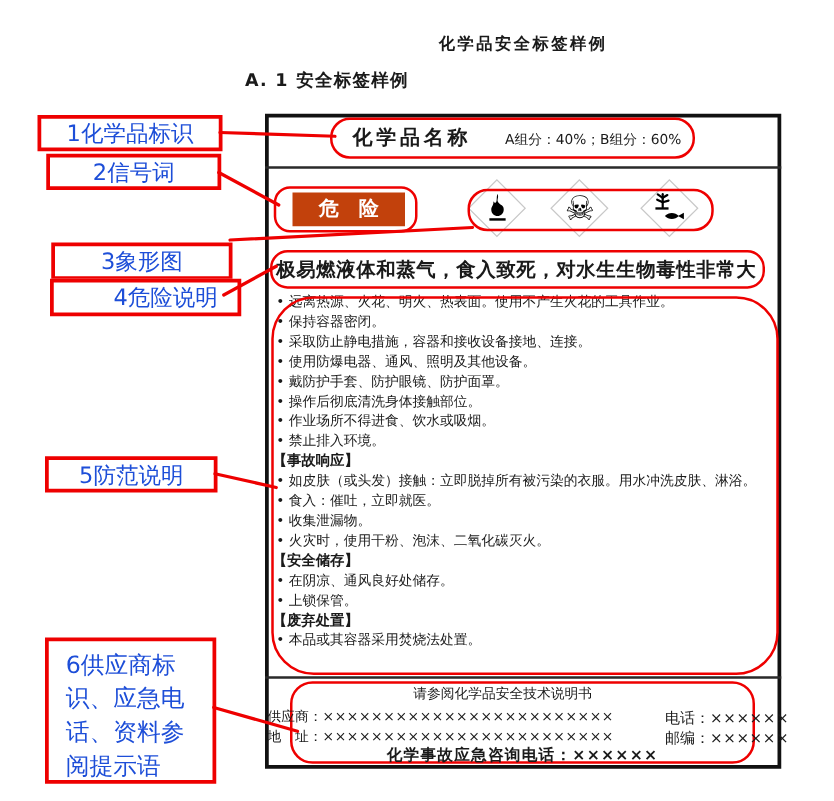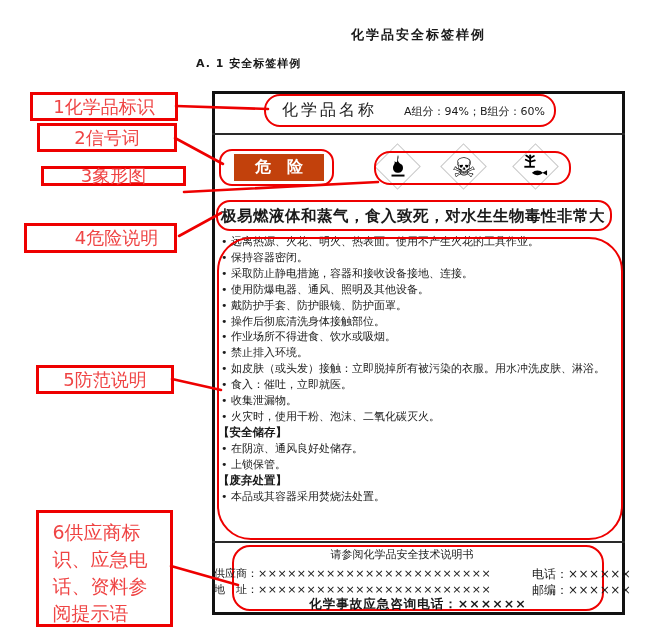--- a/index.html
+++ b/index.html
@@ -6,55 +6,55 @@
   html,body { background:#ffffff; }
   .page {
     position:relative; width:667px; height:641px; background:#ffffff;
     font-family:"DejaVu Sans", sans-serif; color:#1a1a1a; overflow:hidden;margin-left:16px;
   }
   .abs { position:absolute; }
 
   
   .doc-title { left:196px; top:26px; width:413px; text-align:center;
     font-size:13px; font-weight:bold; letter-spacing:2px; }
-  .doc-subheading { left:180px; top:56px; font-size:11px; font-weight:bold; letter-spacing:1px; }
+  .doc-subheading { left:180px; top:56px; font-size:14px; font-weight:bold; letter-spacing:1px; }
 
   
   .label-frame { left:196px; top:91px; width:413px; height:524px; border:3px solid #111; }
   .divider { height:1.5px; background:#2a2a2a; }
   .divider-1 { left:196px; top:133px; width:413px; }
   .divider-2 { left:196px; top:541px; width:413px; }
 
   
   .red-oval { border:2.5px solid var(--red); border-radius:16px; background:transparent; z-index:5; }
   .oval-name   { left:248px; top:94px;  width:292px; height:33px; }
   .oval-signal { left:203px; top:149px; width:115px; height:37px; border-radius:13px; }
   .oval-picto  { left:358px; top:151px; width:197px; height:34px; }
   .oval-hazard { left:200px; top:200px; width:396px; height:31px; border-radius:14px; }
   .oval-precaution { left:201px; top:237px; width:406px; height:303px; border-radius:34px; }
   .oval-footer { left:216px; top:545px; width:372px; height:66px; border-radius:18px; }
 
   
-  .callout { border:3px solid var(--red); background:#fff; color:#ef4444;
+  .callout { border:3px solid var(--red); background:#fff; color:#1d4ed8;
     display:flex; align-items:center; justify-content:center; text-align:center;
     font-size:18px; z-index:6; }
   .c1 { left:14px; top:92px;  width:148px; height:29px; }
   .c2 { left:21px; top:123px; width:140px; height:29px; }
-  .c3 { left:25px; top:166px; width:145px; height:20px; }
-  .c4 { left:8px; top:223px; width:153px; height:30px;padding-left:32px; }
+  .c3 { left:25px; top:194px; width:145px; height:30px; }
+  .c4 { left:24px; top:223px; width:153px; height:30px;padding-left:32px; }
   .c5 { left:20px; top:365px; width:138px; height:29px; }
   .c6 { left:20px; top:510px; width:137px; height:117px; font-size:19px; line-height:27px;
         text-align:left; padding:6px 11px; align-items:flex-start; }
   .c6 .wrapbox { width:104px; }
 
   
   .connectors { left:0; top:0; width:667px; height:641px; z-index:7; pointer-events:none; }
 
   
-  .product-name { left:266px; top:100px; font-size:16px; font-weight:normal; letter-spacing:3px; z-index:6; }
+  .product-name { left:266px; top:100px; font-size:16px; font-weight:bold; letter-spacing:3px; z-index:6; }
   .composition  { left:388px; top:104px; font-size:11px; z-index:6; }
 
   
   .signal-box { left:218px; top:154px; width:90px; height:27px; background:#c2410c; color:#fff;
     display:flex; align-items:center; justify-content:center;
     font-size:16px; font-weight:bold; z-index:4; }
 
   
   .diamond { width:33px; height:33px; border:1.5px solid #c8c8c8; background:#fff;
     transform:rotate(45deg); z-index:1; }
@@ -118,33 +118,34 @@
       <path fill="#000" d="M8.5 17 C11 14.2 15.5 14.2 18 17 C15.5 19.8 11 19.8 8.5 17 Z"></path>
       <path fill="#000" d="M17.5 17 L21.5 14.8 L21.5 19.2 Z"></path>
     </svg>
   </div>
 
   <div class="abs signal-box">
     <span>危　险</span>
   </div>
 
   <div class="abs product-name">化学品名称</div>
-  <div class="abs composition">A组分：94%；B组分：60%</div>
+  <div class="abs composition">A组分：40%；B组分：60%</div>
 
   <div class="abs hazard-text">极易燃液体和蒸气，食入致死，对水生生物毒性非常大</div>
 
   <div class="abs precaution-area" id="precaution-area">
       <div class="p-item">• 远离热源、火花、明火、热表面。使用不产生火花的工具作业。</div>
       <div class="p-item">• 保持容器密闭。</div>
       <div class="p-item">• 采取防止静电措施，容器和接收设备接地、连接。</div>
       <div class="p-item">• 使用防爆电器、通风、照明及其他设备。</div>
       <div class="p-item">• 戴防护手套、防护眼镜、防护面罩。</div>
       <div class="p-item">• 操作后彻底清洗身体接触部位。</div>
       <div class="p-item">• 作业场所不得进食、饮水或吸烟。</div>
       <div class="p-item">• 禁止排入环境。</div>
+      <div class="p-heading">【事故响应】</div>
       <div class="p-item">• 如皮肤（或头发）接触：立即脱掉所有被污染的衣服。用水冲洗皮肤、淋浴。</div>
       <div class="p-item">• 食入：催吐，立即就医。</div>
       <div class="p-item">• 收集泄漏物。</div>
       <div class="p-item">• 火灾时，使用干粉、泡沫、二氧化碳灭火。</div>
       <div class="p-heading">【安全储存】</div>
       <div class="p-item">• 在阴凉、通风良好处储存。</div>
       <div class="p-item">• 上锁保管。</div>
       <div class="p-heading">【废弃处置】</div>
       <div class="p-item">• 本品或其容器采用焚烧法处置。</div>
     </div>

